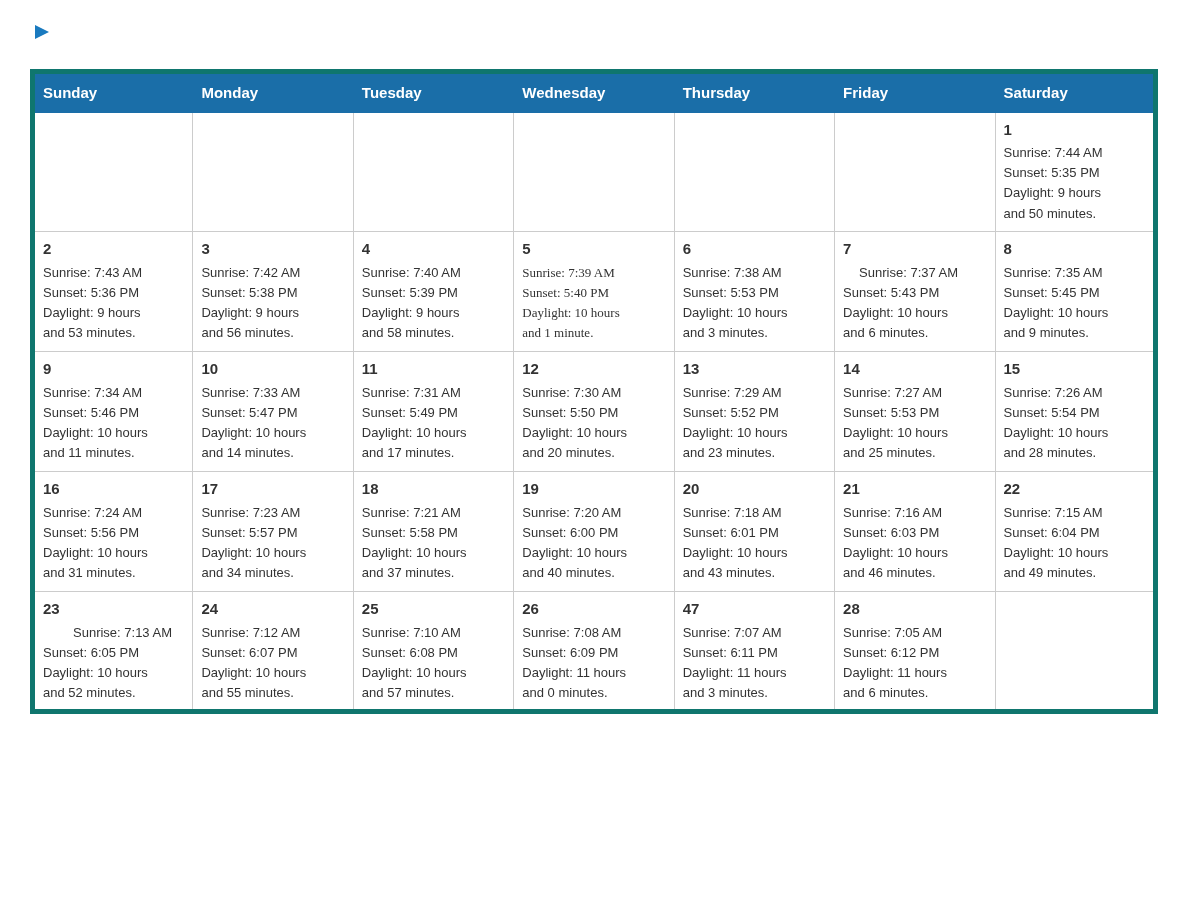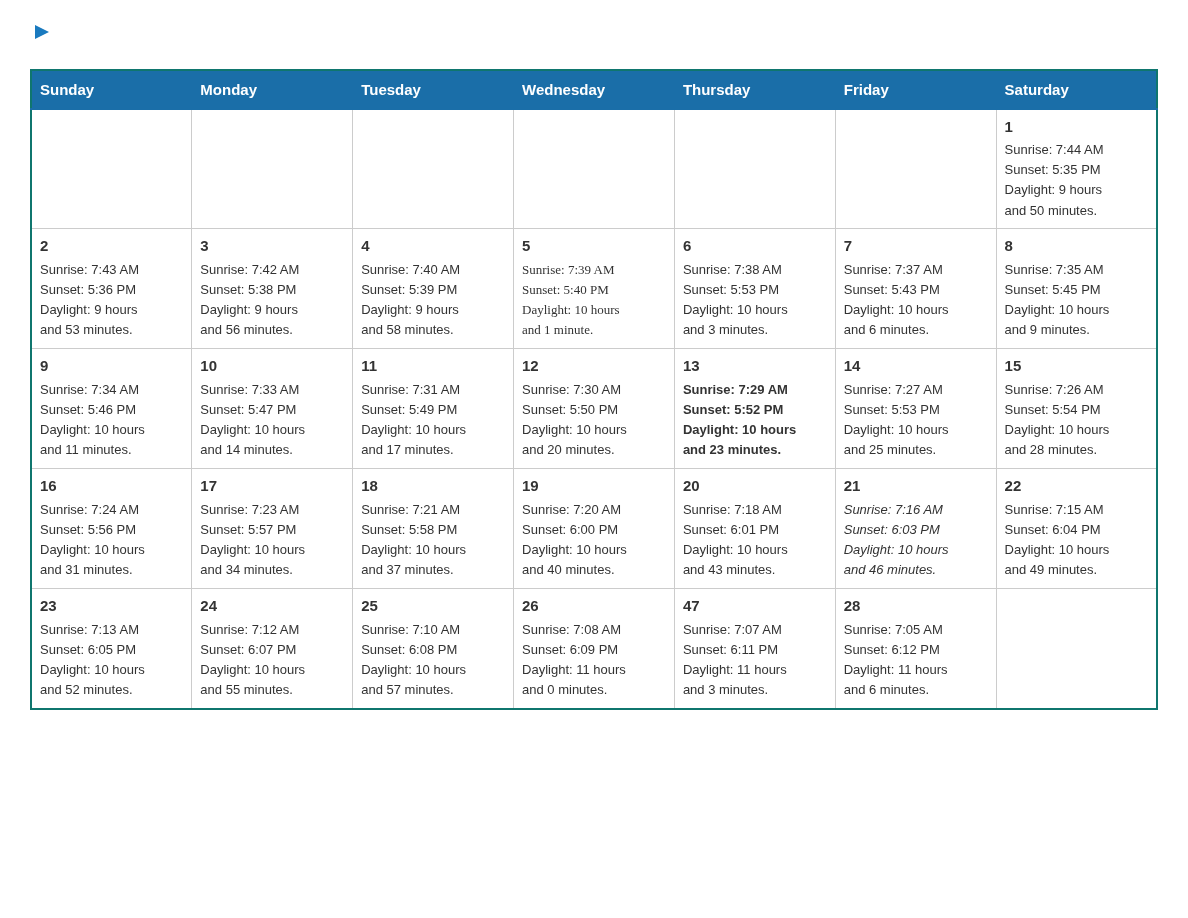--- a/index.html
+++ b/index.html
@@ -27,21 +27,21 @@
       letter-spacing: -1px;
     }
     .title-block p {
       font-size: 20px;
       color: #555;
       margin-top: 2px;
     }
     .calendar {
       width: 100%;
       border-collapse: collapse;
-      border: 2px solid #0f766e;
+      border: 5px solid #0f766e;
     }
     .calendar thead tr th {
       background-color: #1a6ea8;
       color: #fff;
       font-size: 15px;
       font-weight: bold;
       padding: 10px 8px;
       text-align: left;
       border: 1px solid #1a6ea8;
     }
@@ -167,21 +167,21 @@
 Daylight: 9 hours
 and 58 minutes.</span></td>
         <td><span class="day-num">5</span><span class="day-info" style="white-space: pre-line; font-family: Liberation Serif, serif;">Sunrise: 7:39 AM
 Sunset: 5:40 PM
 Daylight: 10 hours
 and 1 minute.</span></td>
         <td><span class="day-num">6</span><span class="day-info" style="white-space: pre-line;">Sunrise: 7:38 AM
 Sunset: 5:53 PM
 Daylight: 10 hours
 and 3 minutes.</span></td>
-        <td><span class="day-num">7</span><span class="day-info" style="white-space: pre-line;">Sunrise: 7:37 AM
+        <td><span class="day-num">7</span><span class="day-info" style="white-space: pre-line; margin-left: 16px;">Sunrise: 7:37 AM
 Sunset: 5:43 PM
 Daylight: 10 hours
 and 6 minutes.</span></td>
         <td><span class="day-num">8</span><span class="day-info" style="white-space: pre-line;">Sunrise: 7:35 AM
 Sunset: 5:45 PM
 Daylight: 10 hours
 and 9 minutes.</span></td>
       </tr>
       <tr>
         <td><span class="day-num">9</span><span class="day-info" style="white-space: pre-line;">Sunrise: 7:34 AM
@@ -193,21 +193,21 @@
 Daylight: 10 hours
 and 14 minutes.</span></td>
         <td><span class="day-num">11</span><span class="day-info" style="white-space: pre-line;">Sunrise: 7:31 AM
 Sunset: 5:49 PM
 Daylight: 10 hours
 and 17 minutes.</span></td>
         <td><span class="day-num">12</span><span class="day-info" style="white-space: pre-line;">Sunrise: 7:30 AM
 Sunset: 5:50 PM
 Daylight: 10 hours
 and 20 minutes.</span></td>
-        <td><span class="day-num">13</span><span class="day-info" style="white-space: pre-line; font-weight: bold;">Sunrise: 7:29 AM
+        <td><span class="day-num">13</span><span class="day-info" style="white-space: pre-line;">Sunrise: 7:29 AM
 Sunset: 5:52 PM
 Daylight: 10 hours
 and 23 minutes.</span></td>
         <td><span class="day-num">14</span><span class="day-info" style="white-space: pre-line;">Sunrise: 7:27 AM
 Sunset: 5:53 PM
 Daylight: 10 hours
 and 25 minutes.</span></td>
         <td><span class="day-num">15</span><span class="day-info" style="white-space: pre-line;">Sunrise: 7:26 AM
 Sunset: 5:54 PM
 Daylight: 10 hours
@@ -227,31 +227,31 @@
 Daylight: 10 hours
 and 37 minutes.</span></td>
         <td><span class="day-num">19</span><span class="day-info" style="white-space: pre-line;">Sunrise: 7:20 AM
 Sunset: 6:00 PM
 Daylight: 10 hours
 and 40 minutes.</span></td>
         <td><span class="day-num">20</span><span class="day-info" style="white-space: pre-line;">Sunrise: 7:18 AM
 Sunset: 6:01 PM
 Daylight: 10 hours
 and 43 minutes.</span></td>
-        <td><span class="day-num">21</span><span class="day-info" style="white-space: pre-line; font-style: italic;">Sunrise: 7:16 AM
+        <td><span class="day-num">21</span><span class="day-info" style="white-space: pre-line;">Sunrise: 7:16 AM
 Sunset: 6:03 PM
 Daylight: 10 hours
 and 46 minutes.</span></td>
         <td><span class="day-num">22</span><span class="day-info" style="white-space: pre-line;">Sunrise: 7:15 AM
 Sunset: 6:04 PM
 Daylight: 10 hours
 and 49 minutes.</span></td>
       </tr>
       <tr>
-        <td><span class="day-num">23</span><span class="day-info" style="white-space: pre-line;">Sunrise: 7:13 AM
+        <td><span class="day-num">23</span><span class="day-info" style="white-space: pre-line; margin-left: 30px;">Sunrise: 7:13 AM
 Sunset: 6:05 PM
 Daylight: 10 hours
 and 52 minutes.</span></td>
         <td><span class="day-num">24</span><span class="day-info" style="white-space: pre-line;">Sunrise: 7:12 AM
 Sunset: 6:07 PM
 Daylight: 10 hours
 and 55 minutes.</span></td>
         <td><span class="day-num">25</span><span class="day-info" style="white-space: pre-line;">Sunrise: 7:10 AM
 Sunset: 6:08 PM
 Daylight: 10 hours

